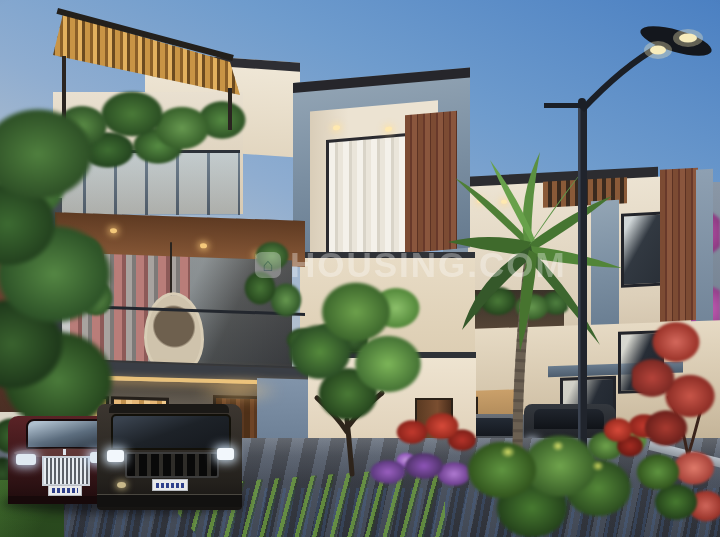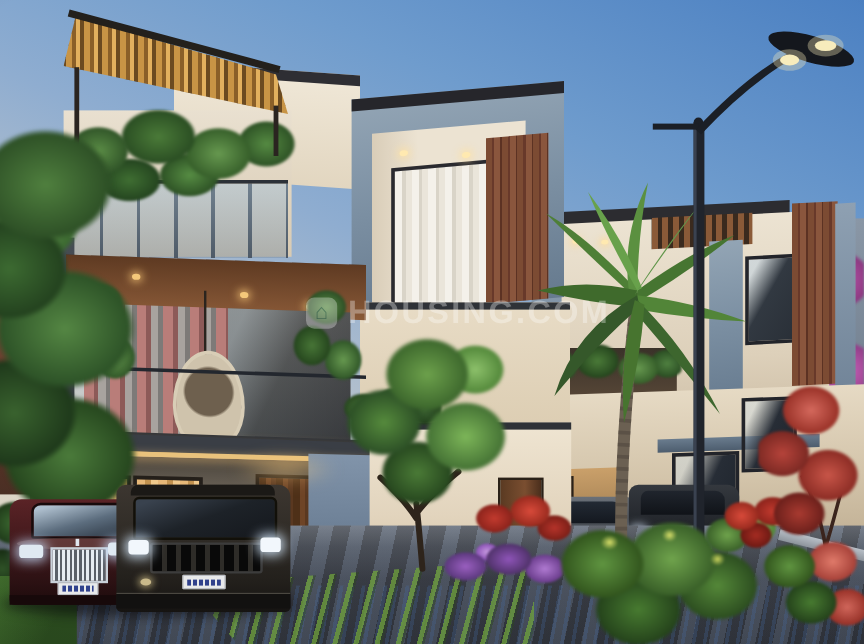--- a/index.html
+++ b/index.html
@@ -3,21 +3,21 @@
 <meta charset="utf-8">
 <style>
   html,body{margin:0;padding:0;background:#111;font-family:"Liberation Sans",sans-serif;}
   #canvas{position:relative;width:720px;height:537px;overflow:hidden;background:#9db4cf;}
   .abs{position:absolute;}
   .blob{position:absolute;background-repeat:no-repeat;}
   .noevt{pointer-events:none;}
   
   #watermark{position:absolute;left:255px;top:245px;display:flex;align-items:center;gap:9px;opacity:.33;z-index:60;}
   #wm-logo{width:26px;height:26px;border-radius:7px;background:rgba(255,255,255,.92);display:flex;align-items:center;justify-content:center;font-size:18px;font-weight:bold;color:#5e7d9e;}
-  #wm-text{font-size:27px;font-weight:bold;letter-spacing:2px;color:#ffffff;white-space:nowrap;}
+  #wm-text{font-size:35px;font-weight:bold;letter-spacing:2px;color:#ffffff;white-space:nowrap;}
 </style>
 </head>
 <body>
 
 <div id="canvas">
 
   <div class="abs" style="left:0;top:0;width:720px;height:537px;
               background:linear-gradient(205deg,var(--sky-top,#4b80c2) 0%,#6f9ccd 26%,var(--sky-mid,#8fadd0) 45%,#b9c3cd 64%,#d8d3c6 82%,var(--sky-horizon,#e7dcc8) 100%);"></div>
 
   <div class="abs" style="left:0;top:252px;width:26px;height:160px;background:linear-gradient(180deg,#7d4a38,#5e3527 60%,#4a2f24);"></div>

